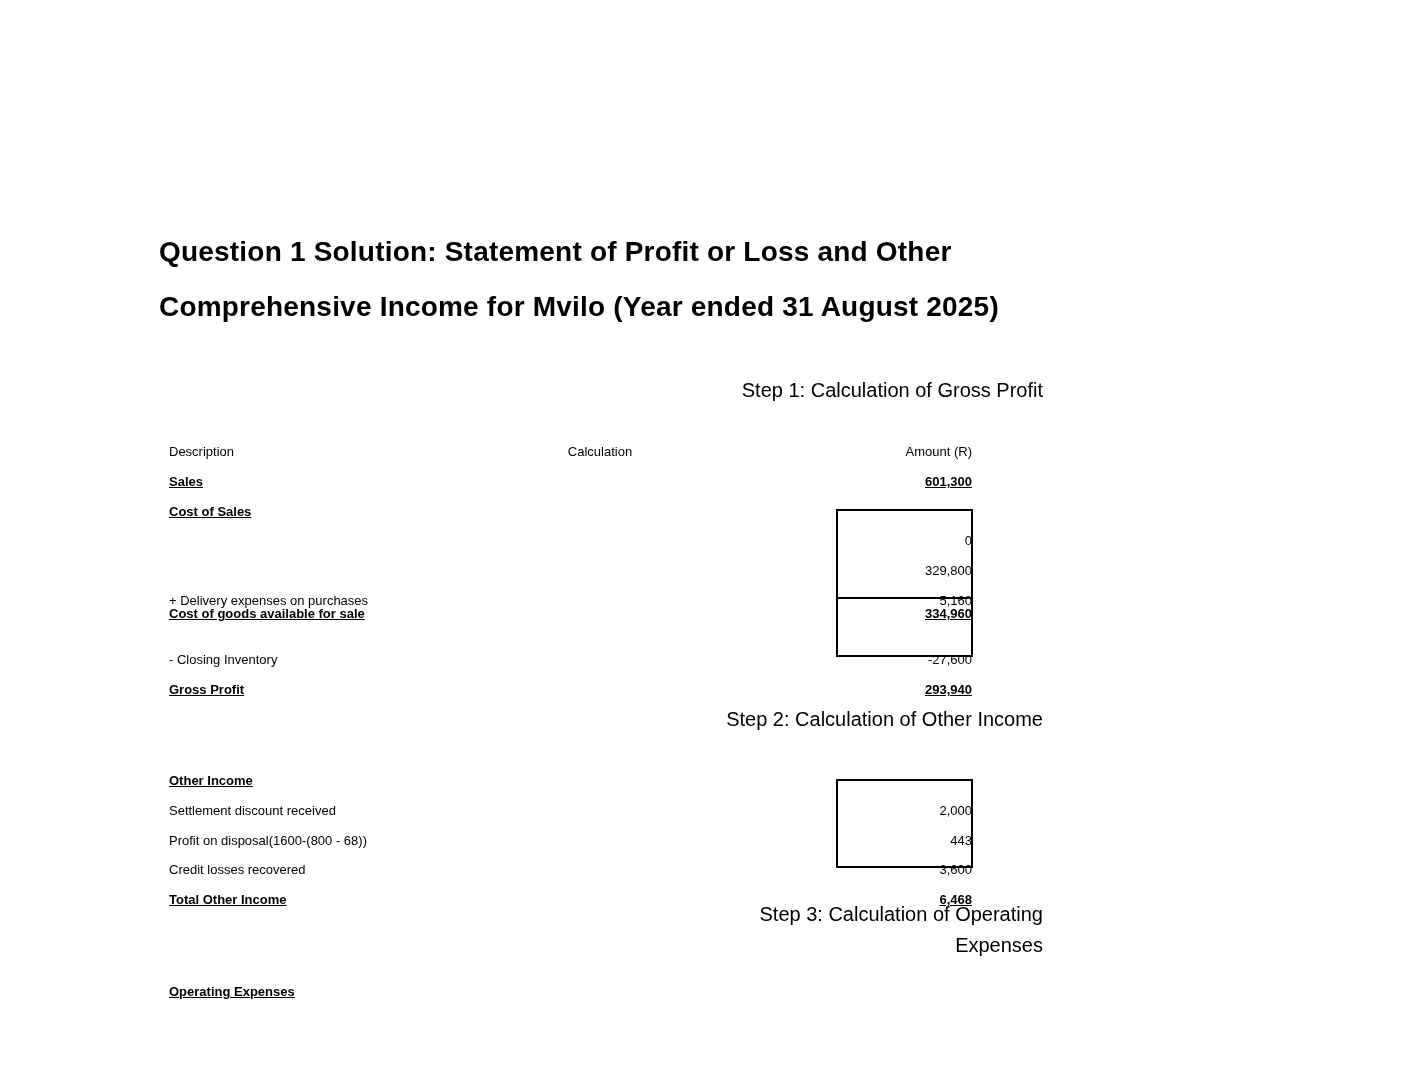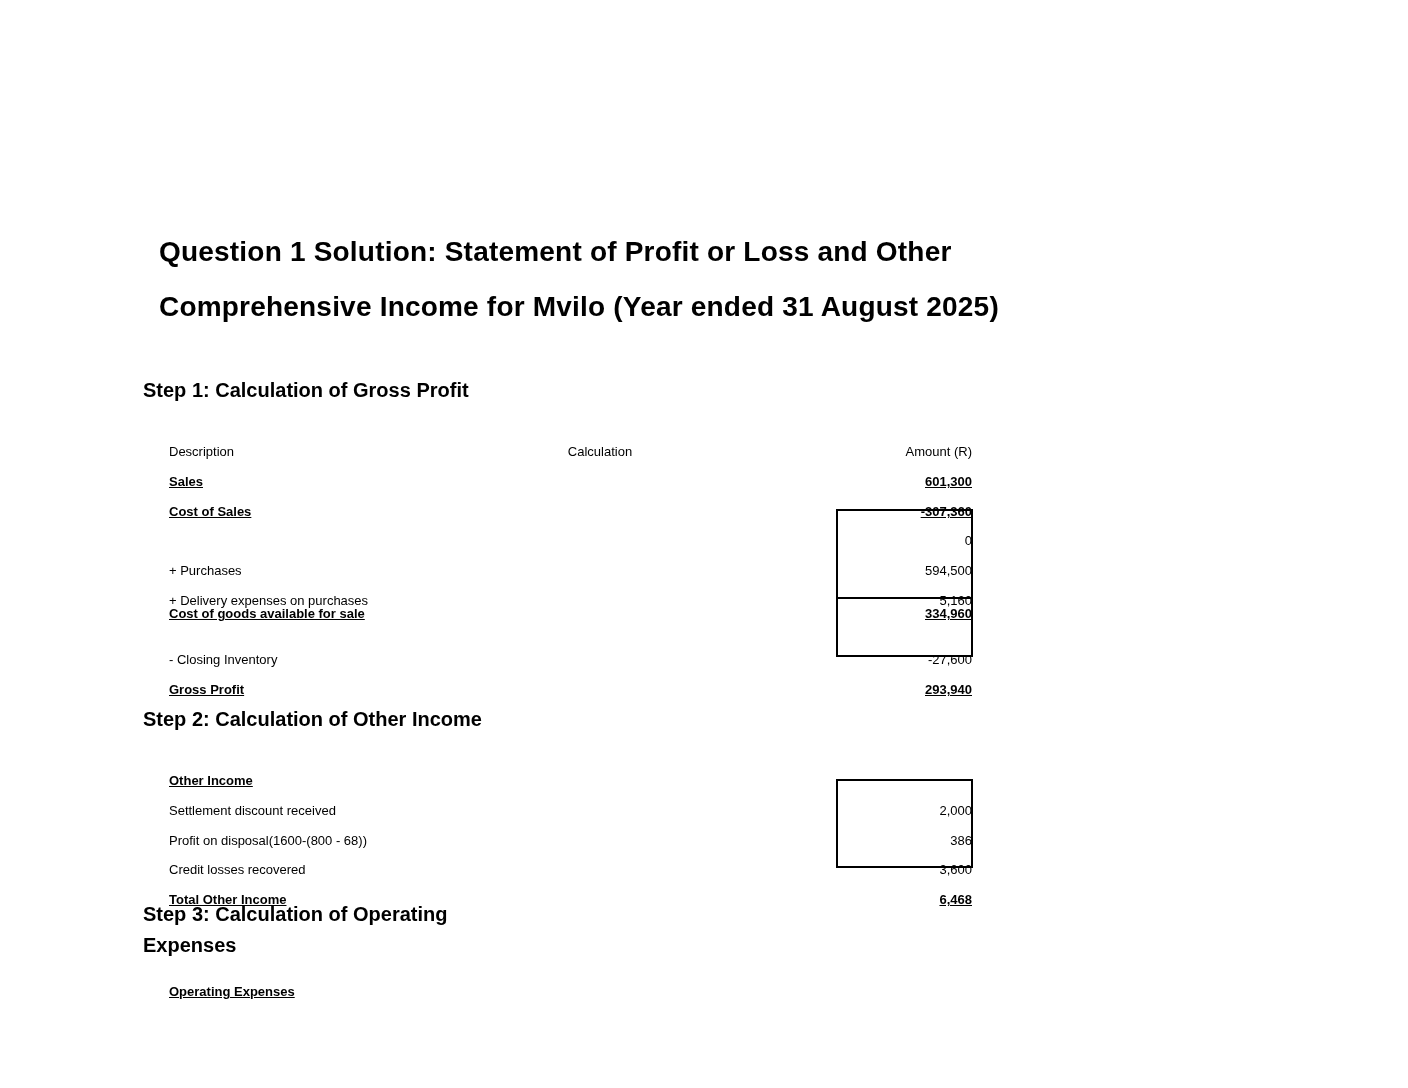--- a/index.html
+++ b/index.html
@@ -14,21 +14,21 @@
   .abs { position: absolute; }
 
   .doc-title {
     left: 95px; top: 168px; width: 980px;
     font-size: 28px; font-weight: 700; line-height: 39px;
     letter-spacing: 0.2px;
   }
 
   .step-heading {
     left: 95px; width: 900px; height: 30px;
-    font-size: 20px; font-weight: 700; line-height: 30px;
+    font-size: 20px; font-weight: 400; line-height: 30px; text-align: right;
   }
 
   .row {
     left: 0; width: 1127px; height: 30px;
     font-size: 13px; line-height: 30px;
   }
   .cell { position: absolute; top: 0; height: 30px; white-space: nowrap; }
   .desc { left: 105px; width: 540px; }
   .calc { left: 420px; width: 232px; text-align: center; }
   .amt  { left: 700px; width: 208px; text-align: right; }
@@ -64,30 +64,28 @@
   <div class="cell calc">Calculation</div>
 </div>
 
 <div class="abs row" style="top:403px">
   <div class="cell desc sb">Sales</div>
   <div class="cell amt sb">601,300</div>
 </div>
 
 <div class="abs row" style="top:433px">
   <div class="cell desc sb">Cost of Sales</div>
-  <div class="cell amt sb">-307,360</div>
 </div>
 
 <div class="abs row" style="top:462px">
   <div class="cell amt">0</div>
 </div>
 
 <div class="abs row" style="top:492px">
-  <div class="cell desc">+ Purchases</div>
-  <div class="cell amt">594,500</div>
+  <div class="cell amt">329,800</div>
 </div>
 
 <div class="abs row" style="top:522px">
   <div class="cell desc">+ Delivery expenses on purchases</div>
   <div class="cell amt">5,160</div>
 </div>
 
 <div class="abs row" style="top:535px">
   <div class="cell desc sb">Cost of goods available for sale</div>
   <div class="cell amt sb">334,960</div>
@@ -109,21 +107,21 @@
   <div class="cell desc sb">Other Income</div>
 </div>
 
 <div class="abs row" style="top:732px">
   <div class="cell desc">Settlement discount received</div>
   <div class="cell amt">2,000</div>
 </div>
 
 <div class="abs row" style="top:762px">
   <div class="cell desc">Profit on disposal(1600-(800 - 68))</div>
-  <div class="cell amt">386</div>
+  <div class="cell amt">443</div>
 </div>
 
 <div class="abs row" style="top:791px">
   <div class="cell desc">Credit losses recovered</div>
   <div class="cell amt">3,600</div>
 </div>
 
 <div class="abs row" style="top:821px">
   <div class="cell desc sb">Total Other Income</div>
   <div class="cell amt sb">6,468</div>

